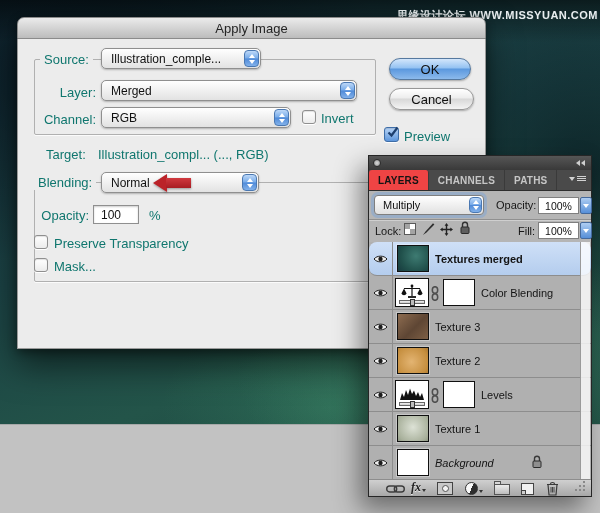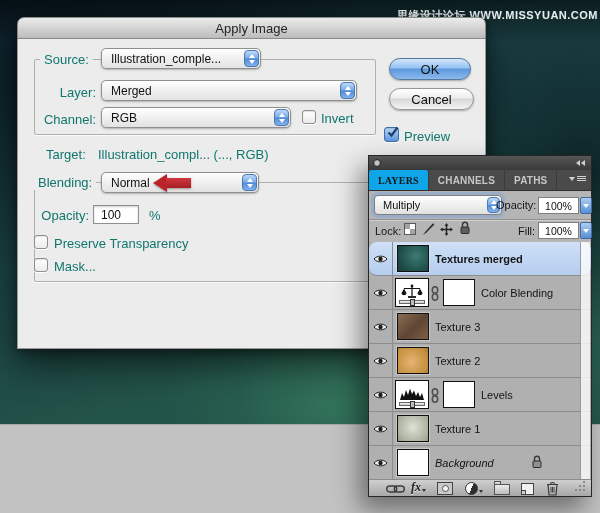--- a/index.html
+++ b/index.html
@@ -86,21 +86,21 @@
     background:linear-gradient(#565656,#393939); }
   .p-circle { position:absolute; left:4px; top:3px; width:8px; height:8px; border-radius:50%;
     background:radial-gradient(#dadada,#8d8d8d); border:1px solid #2c2c2c; }
   .p-collapse { position:absolute; right:6px; top:4px; display:flex; gap:1px; }
   .p-collapse i { width:0; height:0; border-top:3px solid transparent;
     border-bottom:3px solid transparent; border-right:4px solid #cfcfcf; }
   .p-tabs { position:absolute; left:0; top:14px; right:0; height:21px;
     background:#4a4a4a; border-bottom:1px solid #2e2e2e; display:flex; }
   .tab { padding:0 9px; font-size:10px; font-weight:bold; letter-spacing:.2px;
     color:#c6c6c6; display:flex; align-items:center; border-right:1px solid #3a3a3a; }
-  .tab.active { background:#0ea5e9; color:#141414; border-radius:3px 3px 0 0;font-family:Liberation Serif, serif; }
+  .tab.active { background:#ef4444; color:#141414; border-radius:3px 3px 0 0; }
   .p-menu { position:absolute; right:5px; top:20px; display:flex; align-items:center; gap:2px; }
   .p-menu .tri { width:0; height:0; border-left:3px solid transparent;
     border-right:3px solid transparent; border-top:4px solid #d2d2d2; }
   .p-menu .lines { display:flex; flex-direction:column; gap:1px; }
   .p-menu .lines i { width:9px; height:1px; background:#d2d2d2; }
 
   .p-controls { position:absolute; left:0; top:36px; right:0; height:50px; background:#b5b5b5; }
   .p-divider { position:absolute; left:0; top:27px; right:0; height:1px; background:#909090;
     box-shadow:0 1px 0 rgba(255,255,255,.35); }
   .mini-select { position:absolute; height:20px;
@@ -287,21 +287,21 @@
     <span class="p-menu">
       <i class="tri"></i>
         <span class="lines">
           <i></i>
           <i></i>
           <i></i>
         </span>
     </span>
 
     <div class="p-controls">
-      <div class="mini-select" style="left:5px; top:3px; width:128px;">
+      <div class="mini-select" style="left:5px; top:3px; width:110px;">
         <span>Multiply</span>
         <span class="stepper" style="width:13px;">
             <i class="tri-up"></i>
             <i class="tri-down"></i>
           </span>
       </div>
       <span class="p-label" style="left:127px; top:7px;">Opacity:</span>
       <div class="val-box" style="left:169px; top:5px;">
         <span>100%</span>
       </div>

